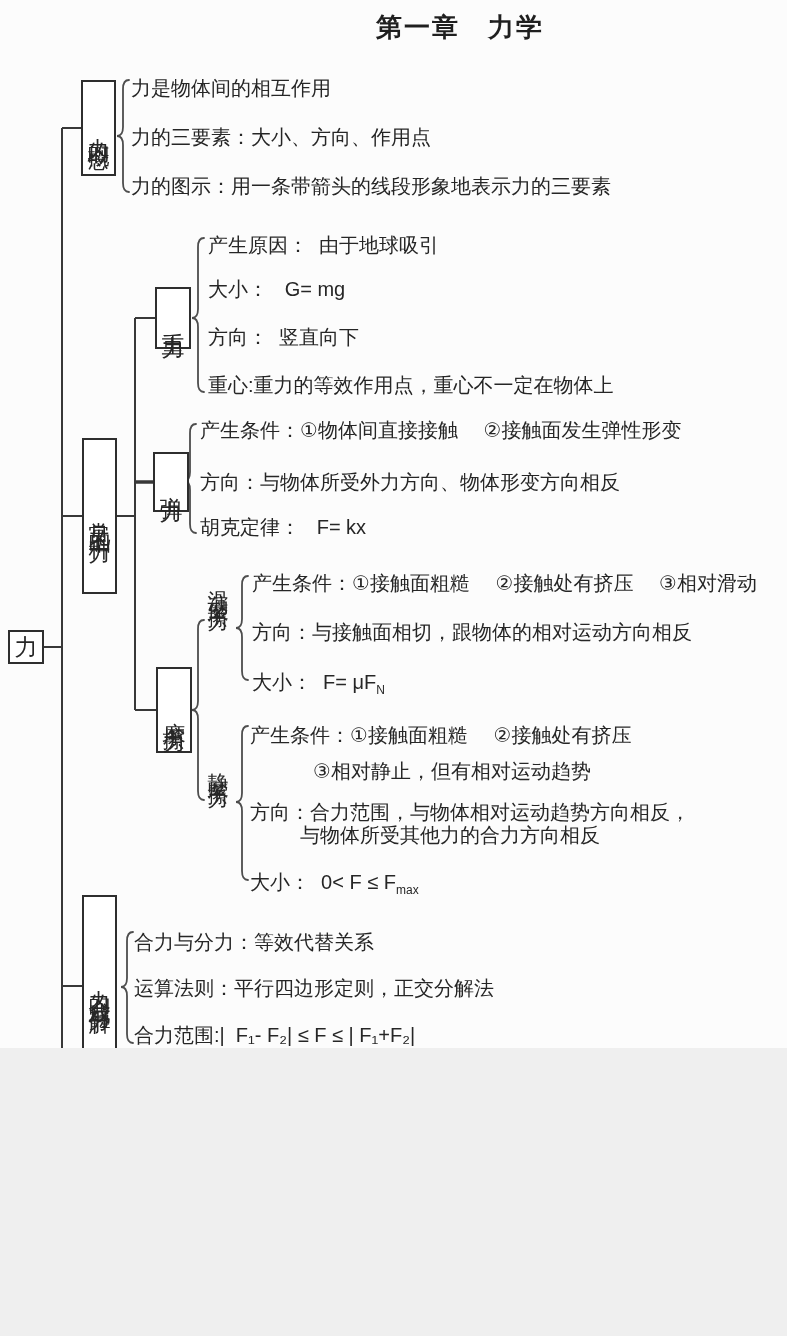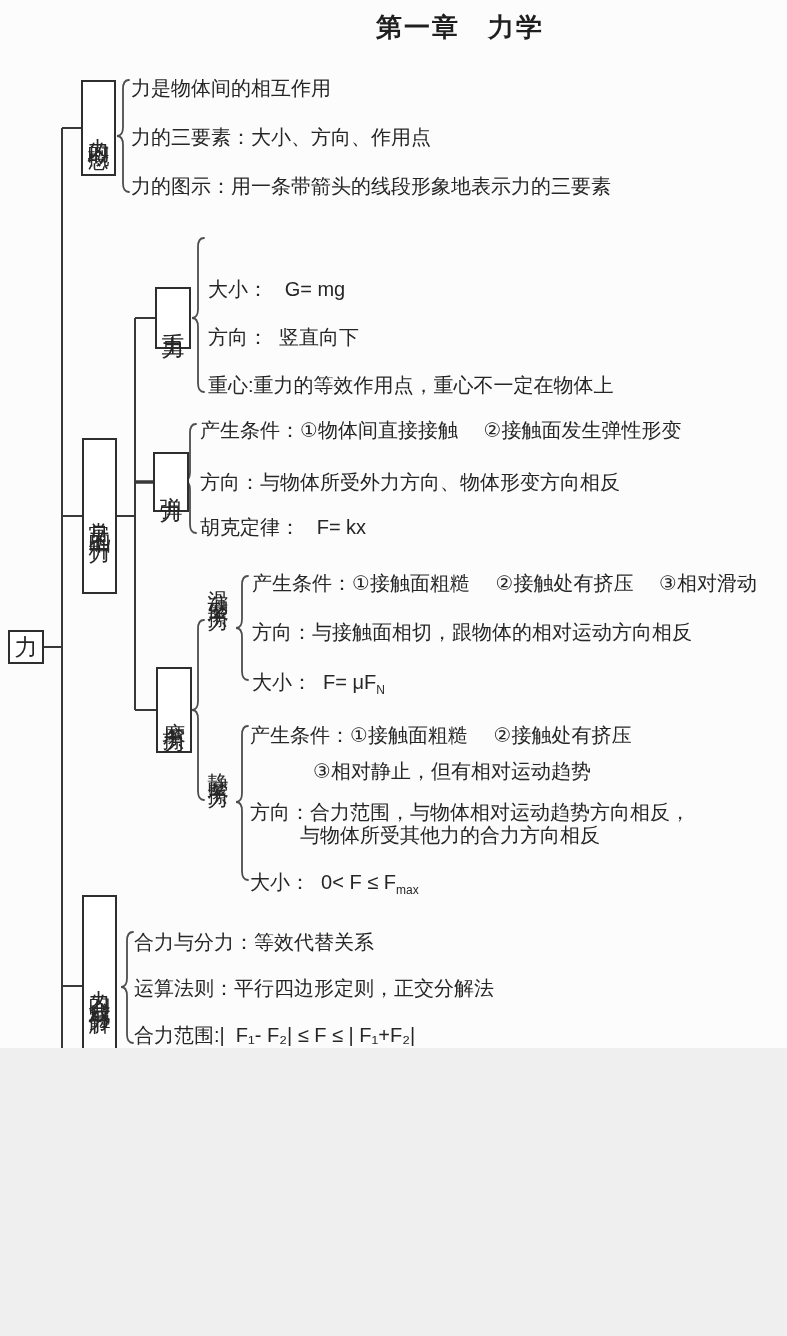--- a/index.html
+++ b/index.html
@@ -99,20 +99,21 @@
     <span class="vtext force-label">摩擦力</span>
   </div>
 
   <div class="vlabel" style="left:208px;top:574px;">滑动摩擦力</div>
   <div class="vlabel" style="left:208px;top:756px;">静摩擦力</div>
 
   <div class="leaf" style="left:131px;top:76px;">力是物体间的相互作用</div>
   <div class="leaf" style="left:131px;top:125px;">力的三要素：大小、方向、作用点</div>
   <div class="leaf" style="left:131px;top:174px;">力的图示：用一条带箭头的线段形象地表示力的三要素</div>
 
+  <div class="leaf" style="left:208px;top:233px;">产生原因：  由于地球吸引</div>
   <div class="leaf" style="left:208px;top:277px;">大小：   G= mg</div>
   <div class="leaf" style="left:208px;top:325px;">方向：  竖直向下</div>
   <div class="leaf" style="left:208px;top:373px;">重心:重力的等效作用点，重心不一定在物体上</div>
 
   <div class="leaf" style="left:200px;top:418px;">产生条件：①物体间直接接触　 ②接触面发生弹性形变</div>
   <div class="leaf" style="left:200px;top:470px;">方向：与物体所受外力方向、物体形变方向相反</div>
   <div class="leaf" style="left:200px;top:515px;">胡克定律：   F= kx</div>
 
   <div class="leaf" style="left:252px;top:620px;">方向：与接触面相切，跟物体的相对运动方向相反</div>
   <div class="leaf" style="left:252px;top:571px;">产生条件：①接触面粗糙　 ②接触处有挤压　 ③相对滑动</div>

